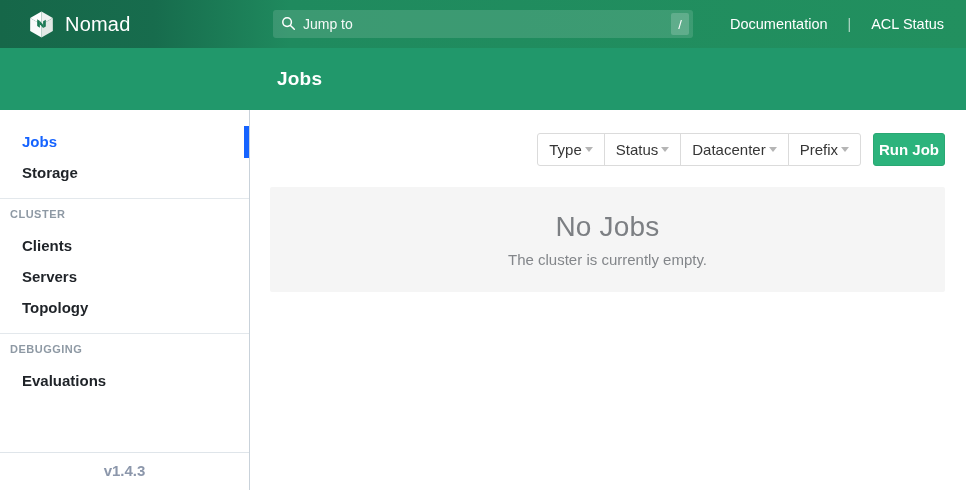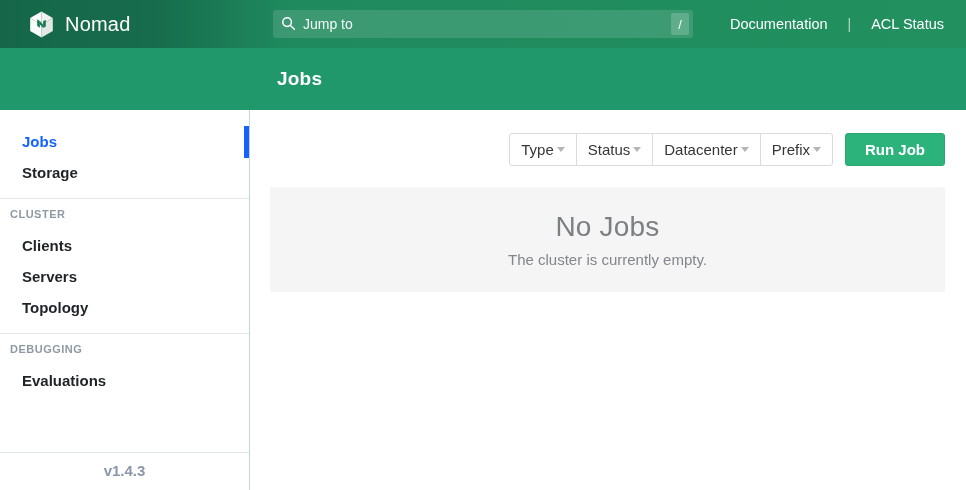--- a/index.html
+++ b/index.html
@@ -76,21 +76,21 @@
     font-size: 15px; color: #363636; cursor: pointer; margin-left: -1px;
   }
   .filter-btn:first-child { border-radius: 3px 0 0 3px; margin-left: 0; }
   .filter-btn:last-child { border-radius: 0 3px 3px 0; }
   .caret-down {
     width: 0; height: 0;
     border-left: 4.5px solid transparent; border-right: 4.5px solid transparent;
     border-top: 5.5px solid #b5b5b5;
   }
   .run-job-btn {
-    margin-left: 12px; height: 33px; padding: 0 19px;
+    margin-left: 12px; height: 33px; padding: 0 5px;
     background: #2cb37c; border: 1px solid #29a873; border-radius: 3px;
     color: #fff; font-weight: 700; font-size: 15px; cursor: pointer;
     font-family: "Liberation Sans", sans-serif;
   }
 
   .empty-state {
     margin-top: 21px; height: 105px; background: #f5f5f5; border-radius: 2px;
     display: flex; flex-direction: column; align-items: center; justify-content: center;
   }
   .empty-title { font-size: 28px; font-weight: 400; color: #7c7f83; letter-spacing: 0.2px; }

